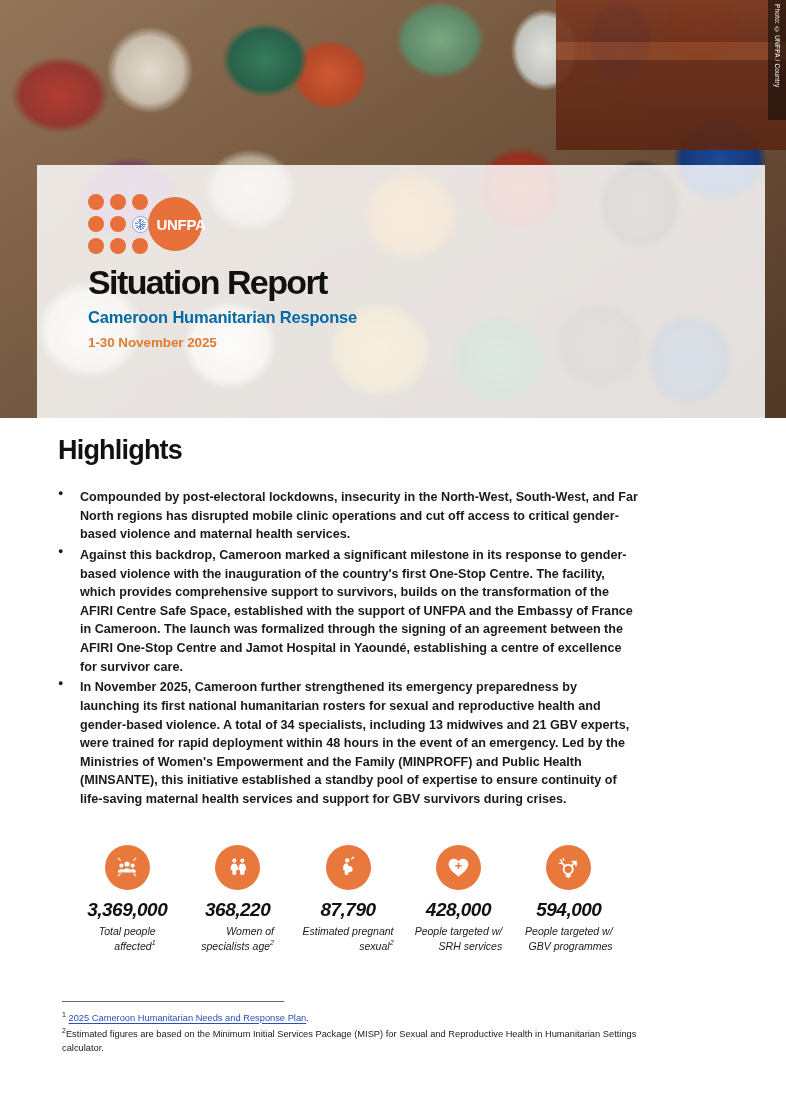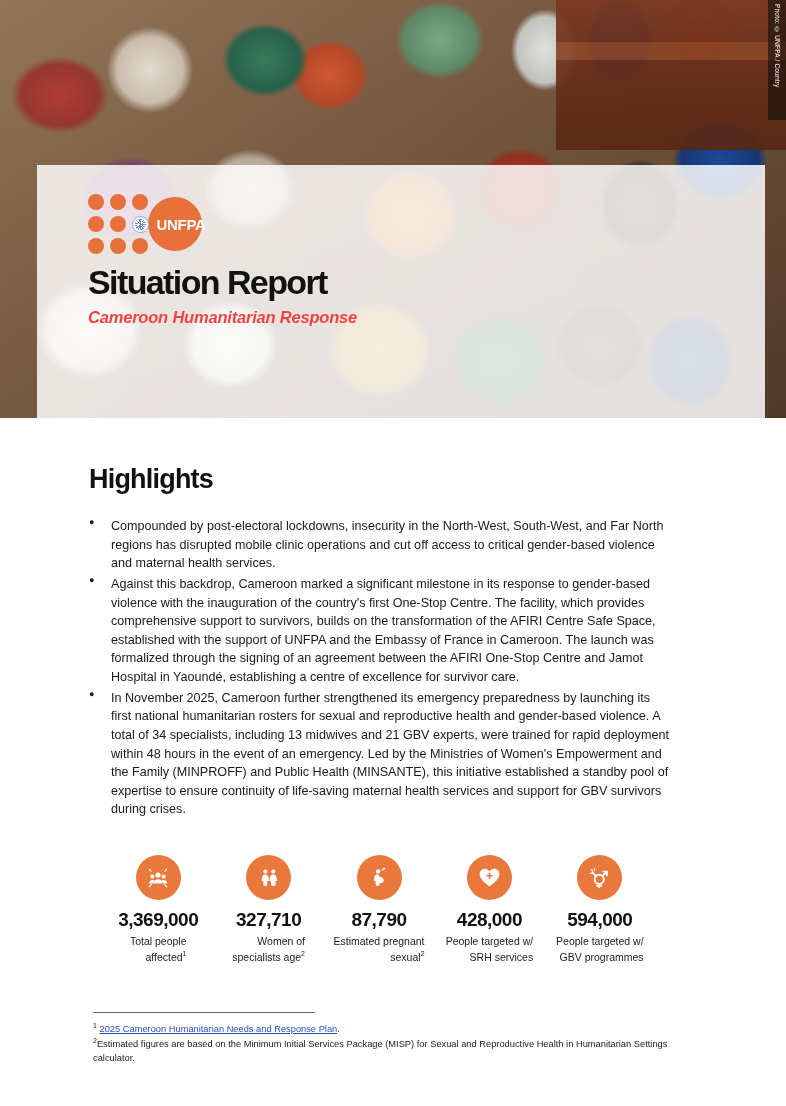--- a/index.html
+++ b/index.html
@@ -164,52 +164,51 @@
     font-size: 34px;
     font-weight: bold;
     color: #111111;
     letter-spacing: -1.6px;
     line-height: 1.02;
     margin-bottom: 8px;
   }
   .report-subtitle {
     font-size: 16.5px;
     font-weight: bold;
-    color: #ef4444;
+    color: #0369a1;
     letter-spacing: -0.2px;
     margin-bottom: 8px;
-    font-style: italic;
   }
   .report-date {
     font-size: 13.5px;
     font-weight: bold;
     color: #e07b33;
     letter-spacing: -0.1px;
   }
 
   
   .content {
     position: absolute;
-    top: 436px;
+    top: 407px;
     left: 0;
     width: 696px;
-    margin-left: 31px;
   }
 
   .section-title {
     font-size: 27px;
     font-weight: bold;
     color: #111111;
     letter-spacing: -0.8px;
     margin: 28px 0 0 58px;
   }
 
   .bullets {
     margin: 22px 58px 0 80px;
     list-style: none;
+    font-weight: bold;
   }
   .bullets li {
     position: relative;
     font-size: 12.6px;
     line-height: 1.48;
     color: #1a1a1a;
     margin-bottom: 2px;
     text-align: left;
   }
   .bullets li::before {
@@ -225,20 +224,21 @@
   .stats {
     display: flex;
     justify-content: space-between;
     margin: 36px 72px 0 72px;
   }
   .stat {
     display: flex;
     flex-direction: column;
     align-items: center;
     width: 126px;
+    font-style: italic;
   }
   .stat-icon {
     width: 45px; height: 45px;
     border-radius: 50%;
     background: #e8783c;
     display: flex;
     align-items: center;
     justify-content: center;
     margin-bottom: 9px;
   }
@@ -307,20 +307,21 @@
       <span class="dot"></span>
       <span class="dot"></span>
     </div>
     <div class="unfpa-circle">
       <span class="unfpa-text">UNFPA</span>
     </div>
   </div>
 
   <div class="report-title">Situation Report</div>
   <div class="report-subtitle">Cameroon Humanitarian Response</div>
+  <div class="report-date">1-30 November 2025</div>
 </div>
 
 <div class="content">
 
   <h2 class="section-title">Highlights</h2>
 
   <ul class="bullets">
     <li>Compounded by post-electoral lockdowns, insecurity in the North-West, South-West, and Far North regions has disrupted mobile clinic operations and cut off access to critical gender-based violence and maternal health services.</li>
     <li>Against this backdrop, Cameroon marked a significant milestone in its response to gender-based violence with the inauguration of the country's first One-Stop Centre. The facility, which provides comprehensive support to survivors, builds on the transformation of the AFIRI Centre Safe Space, established with the support of UNFPA and the Embassy of France in Cameroon. The launch was formalized through the signing of an agreement between the AFIRI One-Stop Centre and Jamot Hospital in Yaoundé, establishing a centre of excellence for survivor care.</li>
     <li>In November 2025, Cameroon further strengthened its emergency preparedness by launching its first national humanitarian rosters for sexual and reproductive health and gender-based violence. A total of 34 specialists, including 13 midwives and 21 GBV experts, were trained for rapid deployment within 48 hours in the event of an emergency. Led by the Ministries of Women's Empowerment and the Family (MINPROFF) and Public Health (MINSANTE), this initiative established a standby pool of expertise to ensure continuity of life-saving maternal health services and support for GBV survivors during crises.</li>
@@ -358,21 +359,21 @@
       <div class="stat-icon">
         <svg width="26" height="26" viewBox="0 0 26 26">
           <g fill="#ffffff">
             <circle cx="9.3" cy="6.6" r="2.1"></circle>
             <path d="M9.3 9.4c-1.9 0-3 1.3-3.3 3.2l-.5 3.3h1.7l.4 4.9h3.4l.4-4.9h1.7l-.5-3.3c-.3-1.9-1.4-3.2-3.3-3.2z"></path>
             <circle cx="17.3" cy="6.6" r="2.1"></circle>
             <path d="M17.3 9.4c-1.9 0-3.1 1.2-3.4 3l-.6 3.6h1.5l.6 4.8h3.8l.6-4.8h1.5l-.6-3.6c-.3-1.8-1.5-3-3.4-3z"></path>
           </g>
         </svg>
       </div>
-      <div class="stat-value">327,710</div>
+      <div class="stat-value">368,220</div>
       <div class="stat-label">
         <span>Women of</span><br>
         <span>specialists age</span><sup>2</sup>
       </div>
     </div>
 
     <div class="stat">
       <div class="stat-icon">
         <svg width="26" height="26" viewBox="0 0 26 26">
           <g fill="#ffffff">

